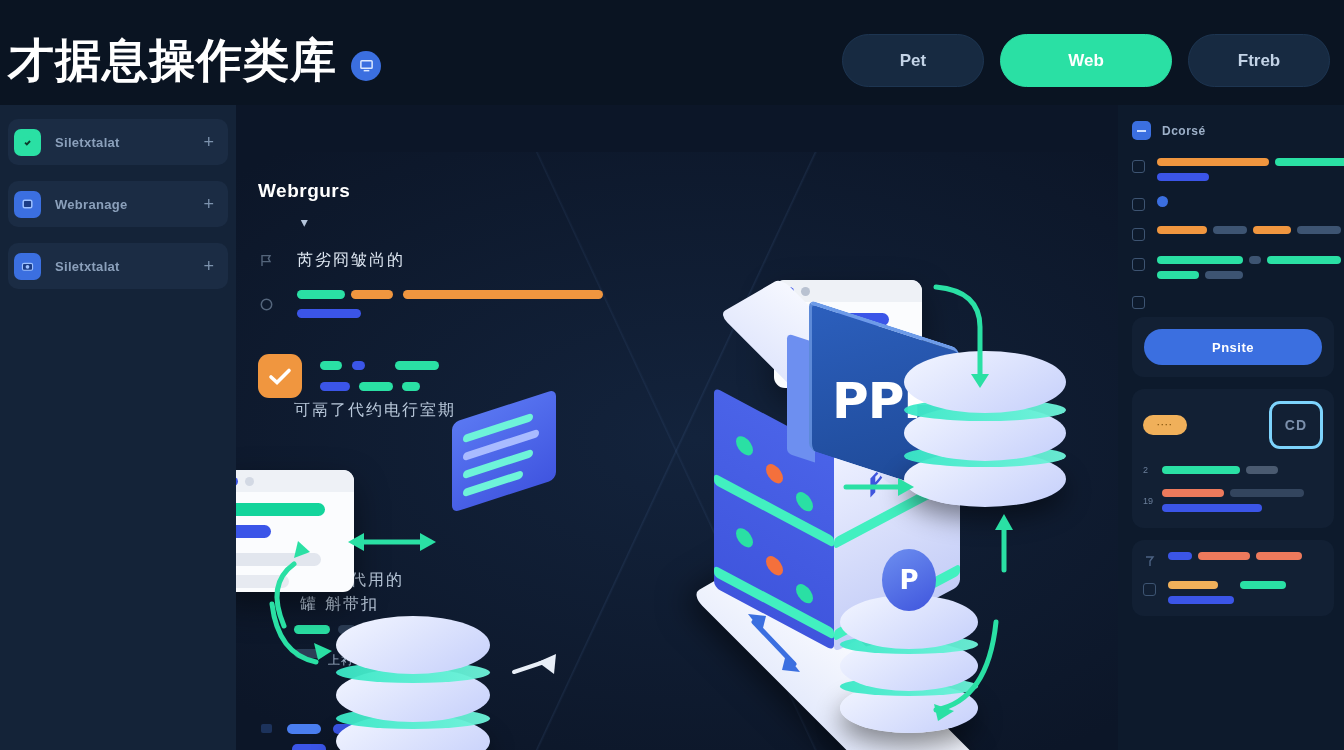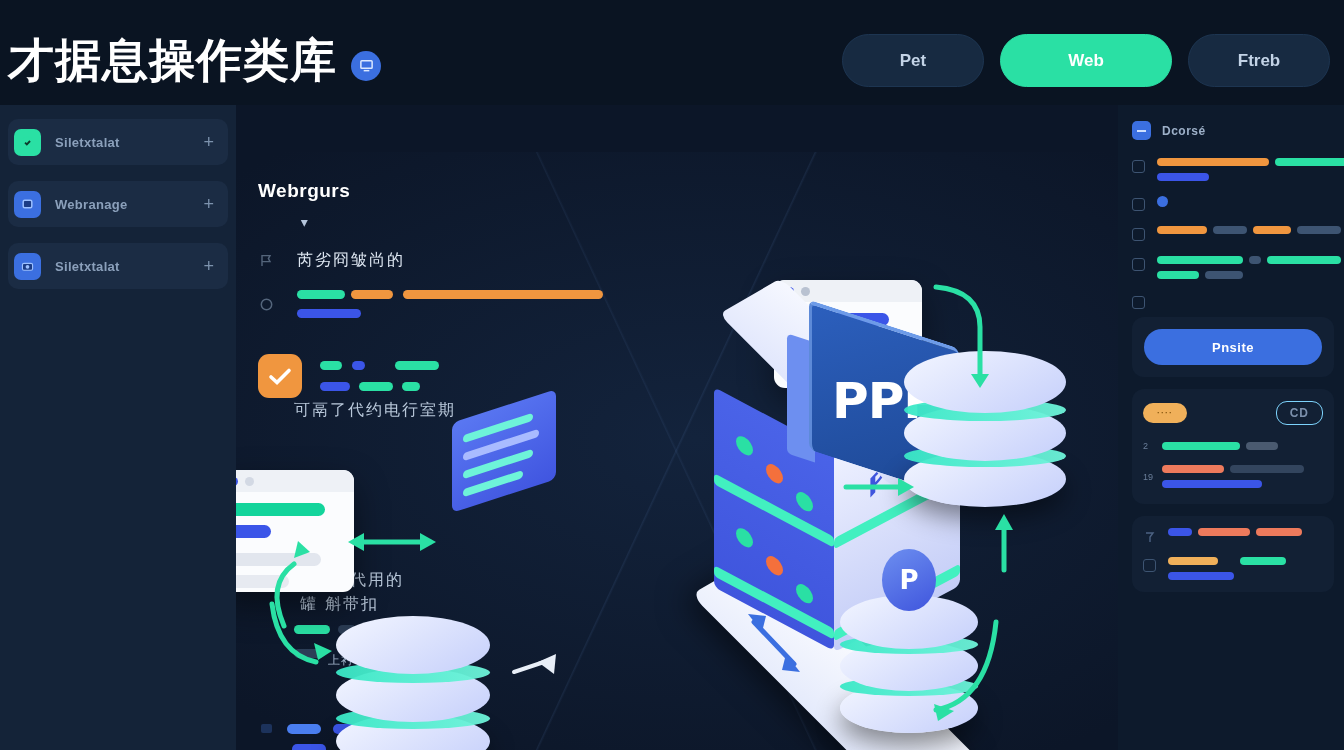--- a/index.html
+++ b/index.html
@@ -300,22 +300,22 @@
   }
   #rp-card {
     background:#122034; border-radius:12px; padding:12px 11px;
   }
   #rp-card-top { display:flex; align-items:center; justify-content:space-between; margin-bottom:16px; }
   #rp-badge {
     background:#f0b05a; color:#8a5a12; font-size:9px; font-weight:bold;
     border-radius:10px; padding:5px 14px; letter-spacing:1px;
   }
   #rp-tag {
-    border:1px solid #7dd3fc; border-radius:11px; color:#7c90ac;
-    font-size:12px; font-weight:bold; padding:4px 13px; letter-spacing:1px;
+    border:3px solid #7dd3fc; border-radius:11px; color:#7c90ac;
+    font-size:14px; font-weight:bold; padding:13px 13px; letter-spacing:1px;
   }
   .rp-prog { display:flex; align-items:center; gap:11px; margin-bottom:14px; }
   .rp-prog .n { font-size:9px; color:#6b7f9a; width:8px; flex:0 0 auto; }
   .rp-prog .track { flex:1 1 auto; display:flex; flex-direction:column; gap:7px; }
   #rp-bottom { background:#122034; border-radius:12px; padding:12px 11px; margin-top:12px; }
 </style>
 </head>
 <body>
 
 <div id="topbar">

